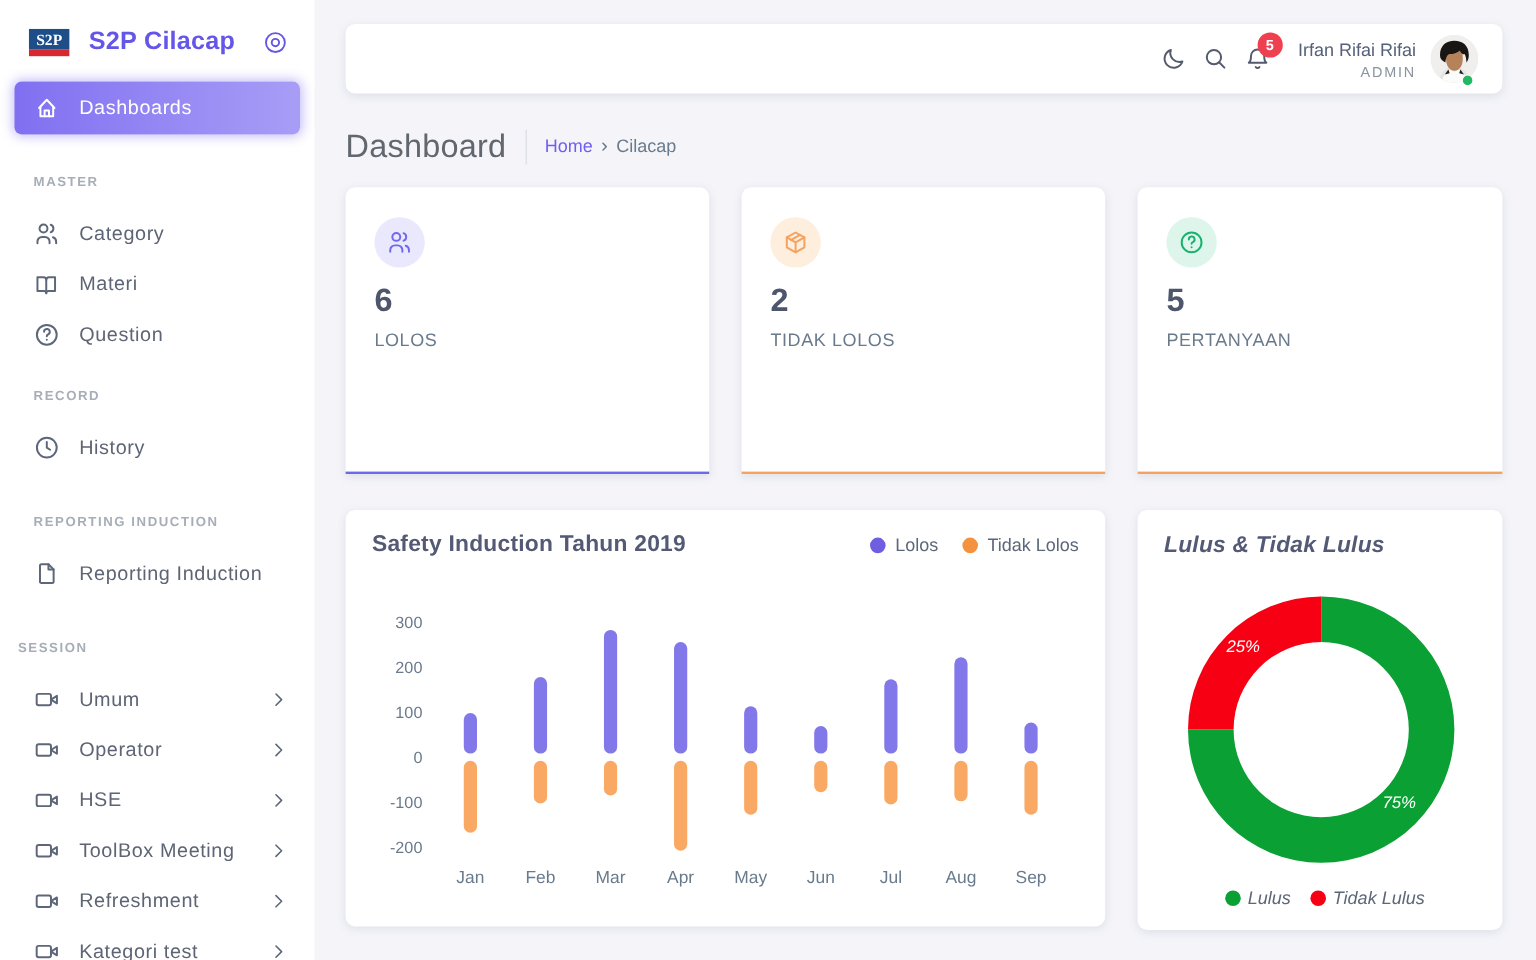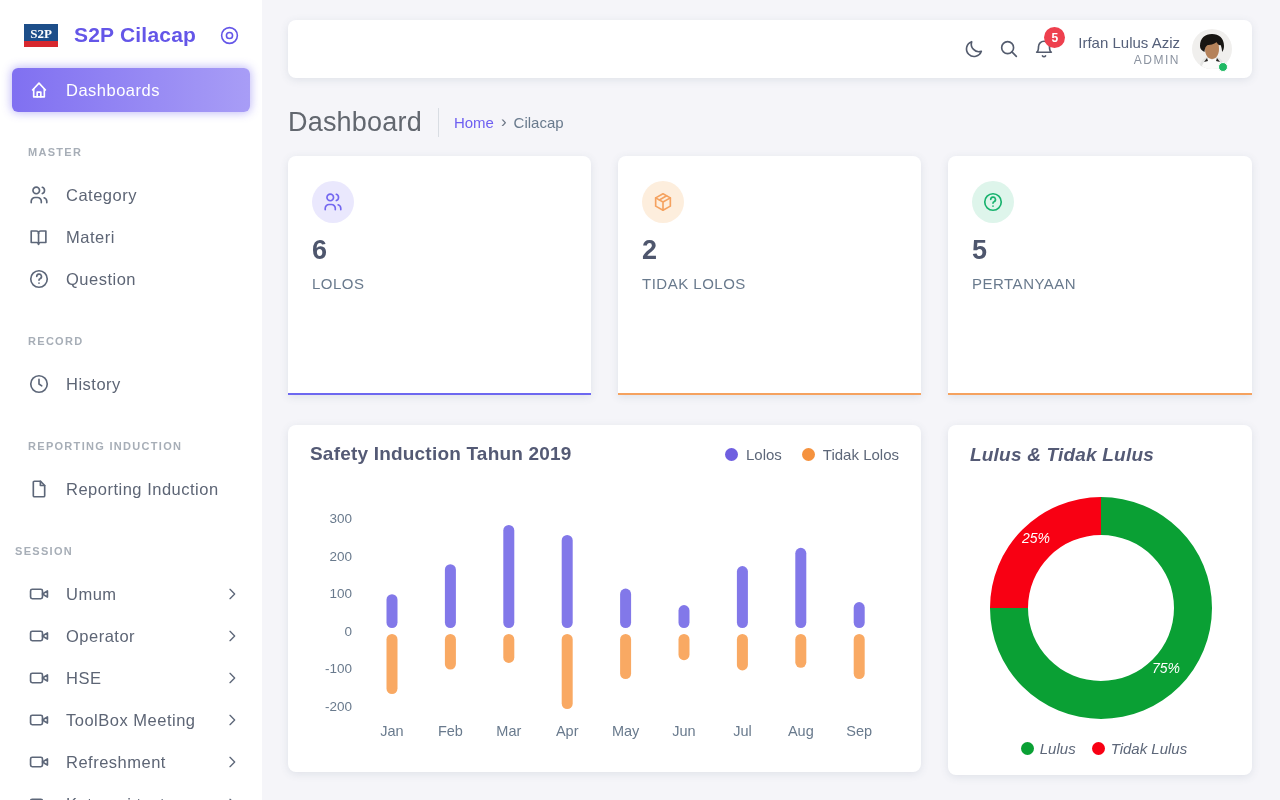--- a/index.html
+++ b/index.html
@@ -108,21 +108,21 @@
     <span class="lbl">Materi</span>
   </div>
   <div class="m-item">
     <svg class="ic" viewBox="0 0 24 24" fill="none" stroke="currentColor" stroke-width="1.8" stroke-linecap="round" stroke-linejoin="round">
         <circle cx="12" cy="12" r="9"></circle>
         <path d="M9.5 9.3a2.6 2.6 0 1 1 3.6 2.4c-.8.3-1.1.8-1.1 1.6"></path>
         <path d="M12 16.5v.01"></path>
       </svg>
     <span class="lbl">Question</span>
   </div>
-  <div class="sec-label" style="margin-top:33px;">RECORD</div>
+  <div class="sec-label" style="margin-top:22px;">RECORD</div>
   <div class="m-item" style="margin-top:14px;">
     <svg class="ic" viewBox="0 0 24 24" fill="none" stroke="currentColor" stroke-width="1.8" stroke-linecap="round" stroke-linejoin="round">
         <circle cx="12" cy="12" r="9"></circle>
         <path d="M12 7v5l3 2"></path>
       </svg>
     <span class="lbl">History</span>
   </div>
   <div class="sec-label" style="margin-top:33px;">REPORTING INDUCTION</div>
   <div class="m-item" style="margin-top:14px;">
     <svg class="ic" viewBox="0 0 24 24" fill="none" stroke="currentColor" stroke-width="1.8" stroke-linecap="round" stroke-linejoin="round">
@@ -205,21 +205,21 @@
           <path d="M20 20l-4.8-4.8"></path>
         </svg>
       <div class="bell-wrap">
         <svg class="nav-ic" style="margin-left:0;" viewBox="0 0 24 24" fill="none" stroke="currentColor" stroke-width="1.8" stroke-linecap="round" stroke-linejoin="round">
             <path d="M6 9.5a6 6 0 0 1 12 0c0 5 2 6 2 6H4s2-1 2-6"></path>
             <path d="M10.3 19.5a2 2 0 0 0 3.4 0"></path>
           </svg>
         <div class="badge">5</div>
       </div>
       <div class="user-meta">
-        <div class="user-name">Irfan Lulus Aziz</div>
+        <div class="user-name">Irfan Rifai Rifai</div>
         <div class="user-role">ADMIN</div>
       </div>
       <div class="avatar">
         <svg viewBox="0 0 40 40">
           <rect width="40" height="40" fill="#f0efed"></rect>
           <path d="M7 40c1-9 6-13 13-13s12 4 13 13z" fill="#e4e4e2"></path>
           <path d="M9 40c2-7 5-10 8-11l3 2 3-2c3 1 6 4 8 11z" fill="#fbfbfa"></path>
           <path d="M12 33l3-4 1 3zM28 33l-3-4-1 3z" fill="#23211f"></path>
           <path d="M13 20c0-8 3-12 7-12s7 4 7 12c0 6-3 10-7 10s-7-4-7-10z" fill="#b5825a"></path>
           <path d="M8 17c0-8 5-12 12-12s12 4 12 12c0 3-1 5-2 6 0-3-.5-5-1.5-7-2 1-4-3-4-3s-3 3-8 3c-2 0-3.5 2-4 7-3-1.5-4.5-3-4.5-6z" fill="#181512"></path>

